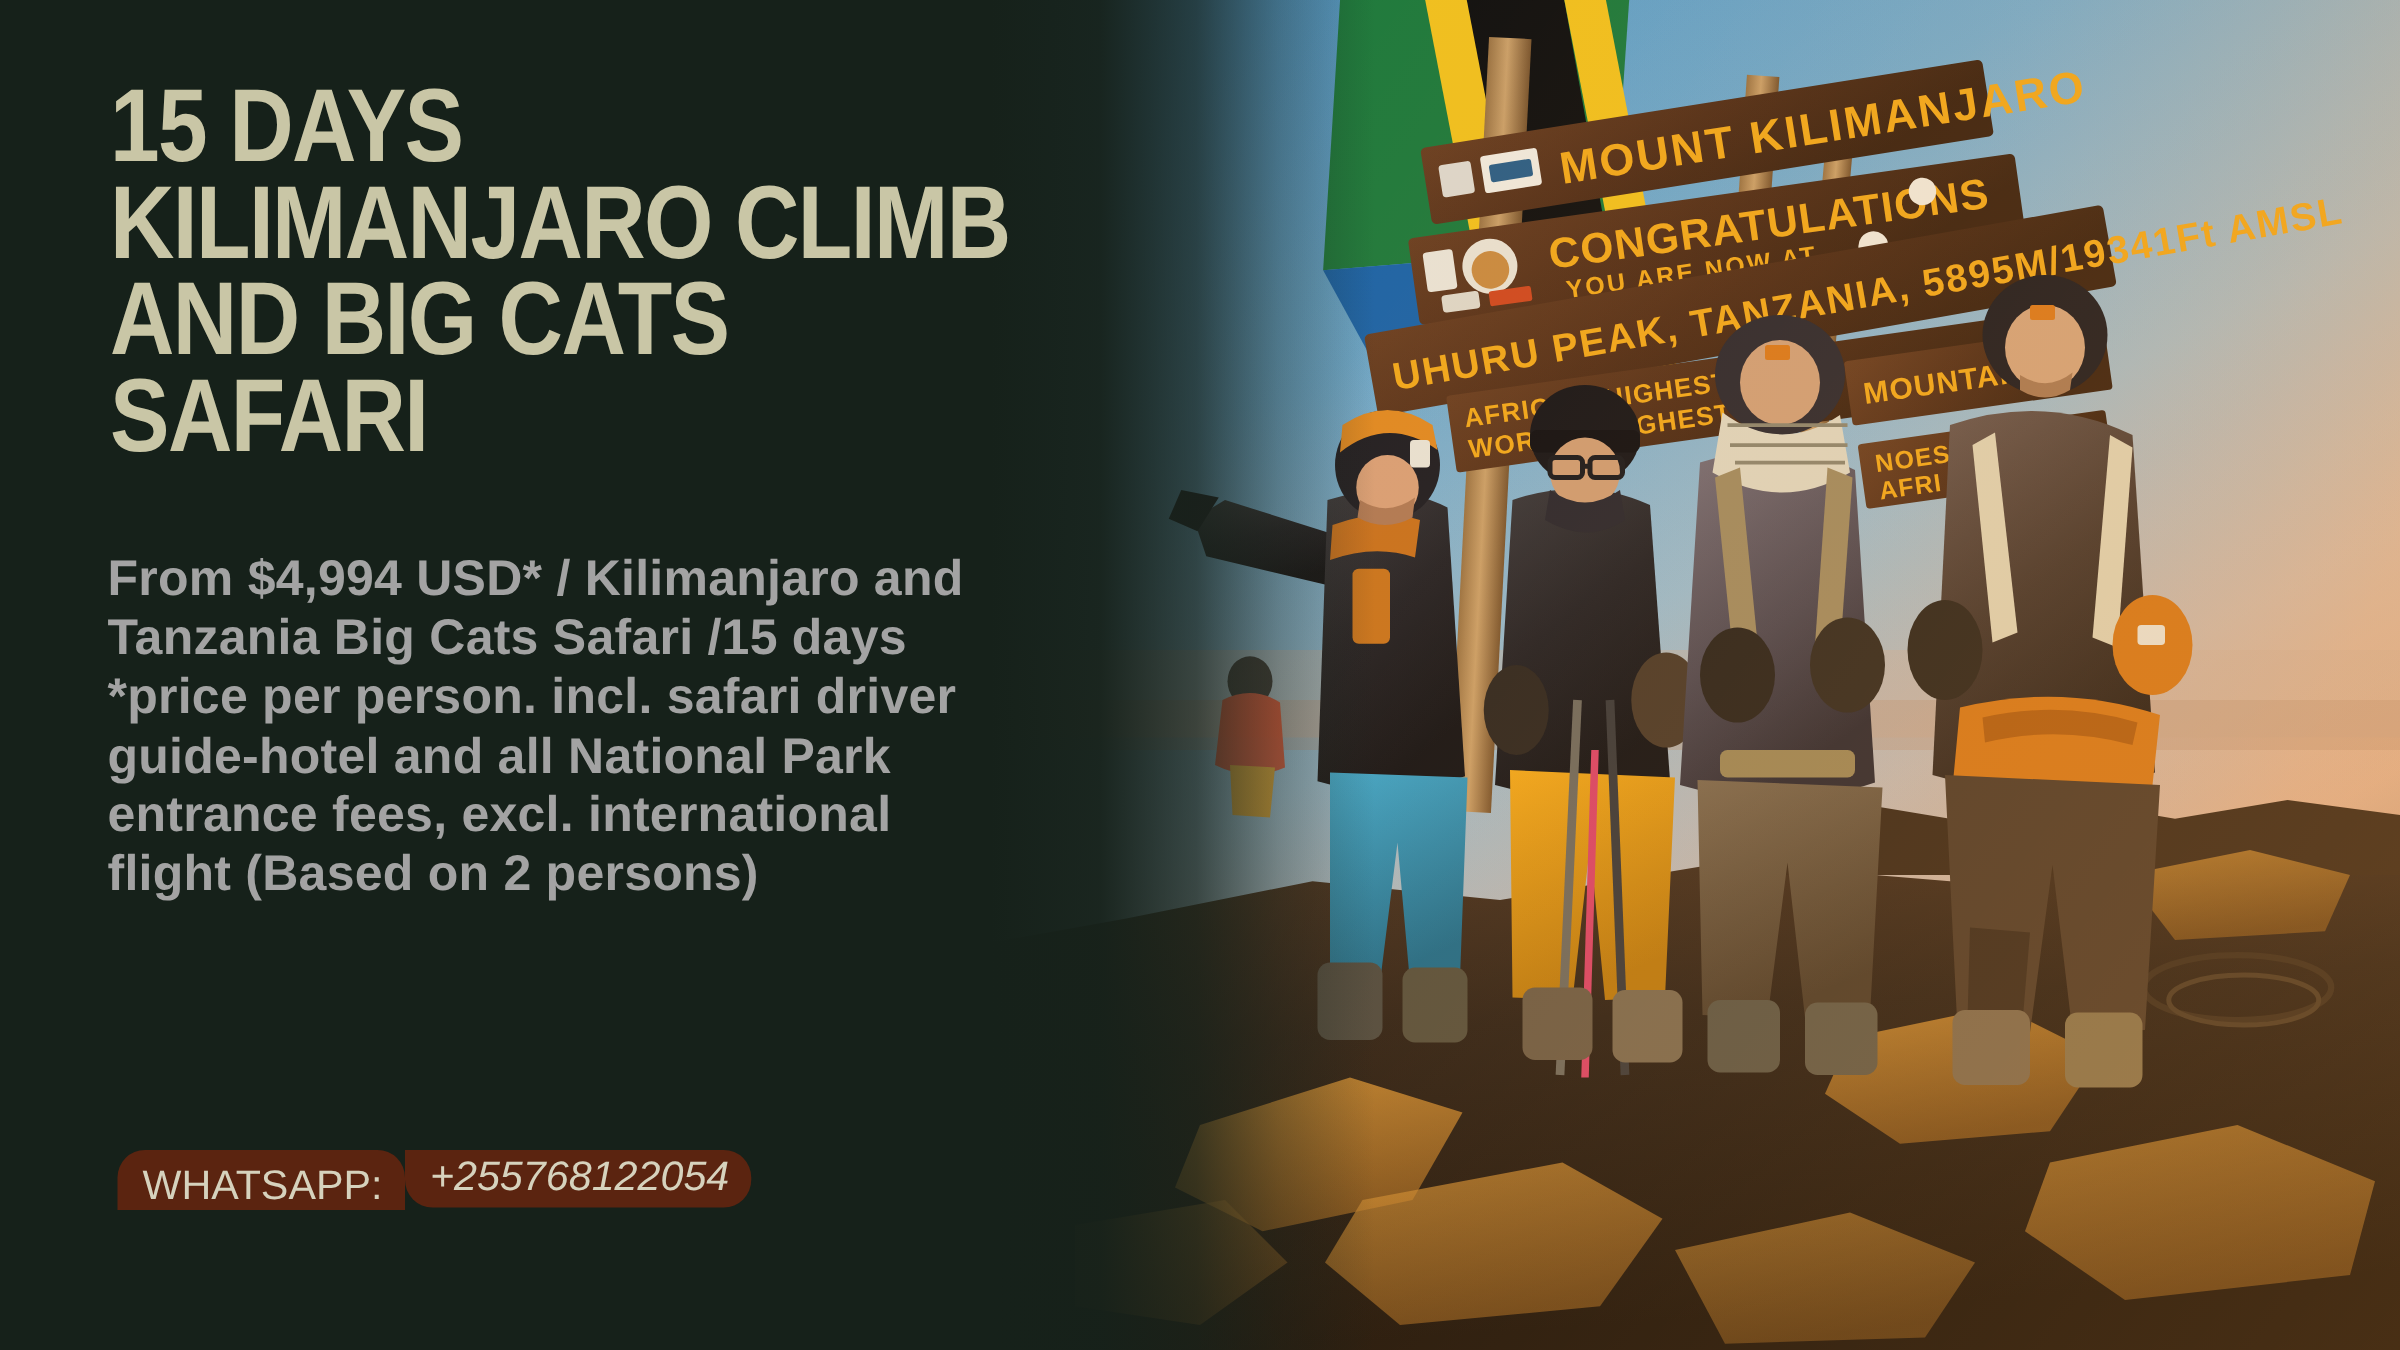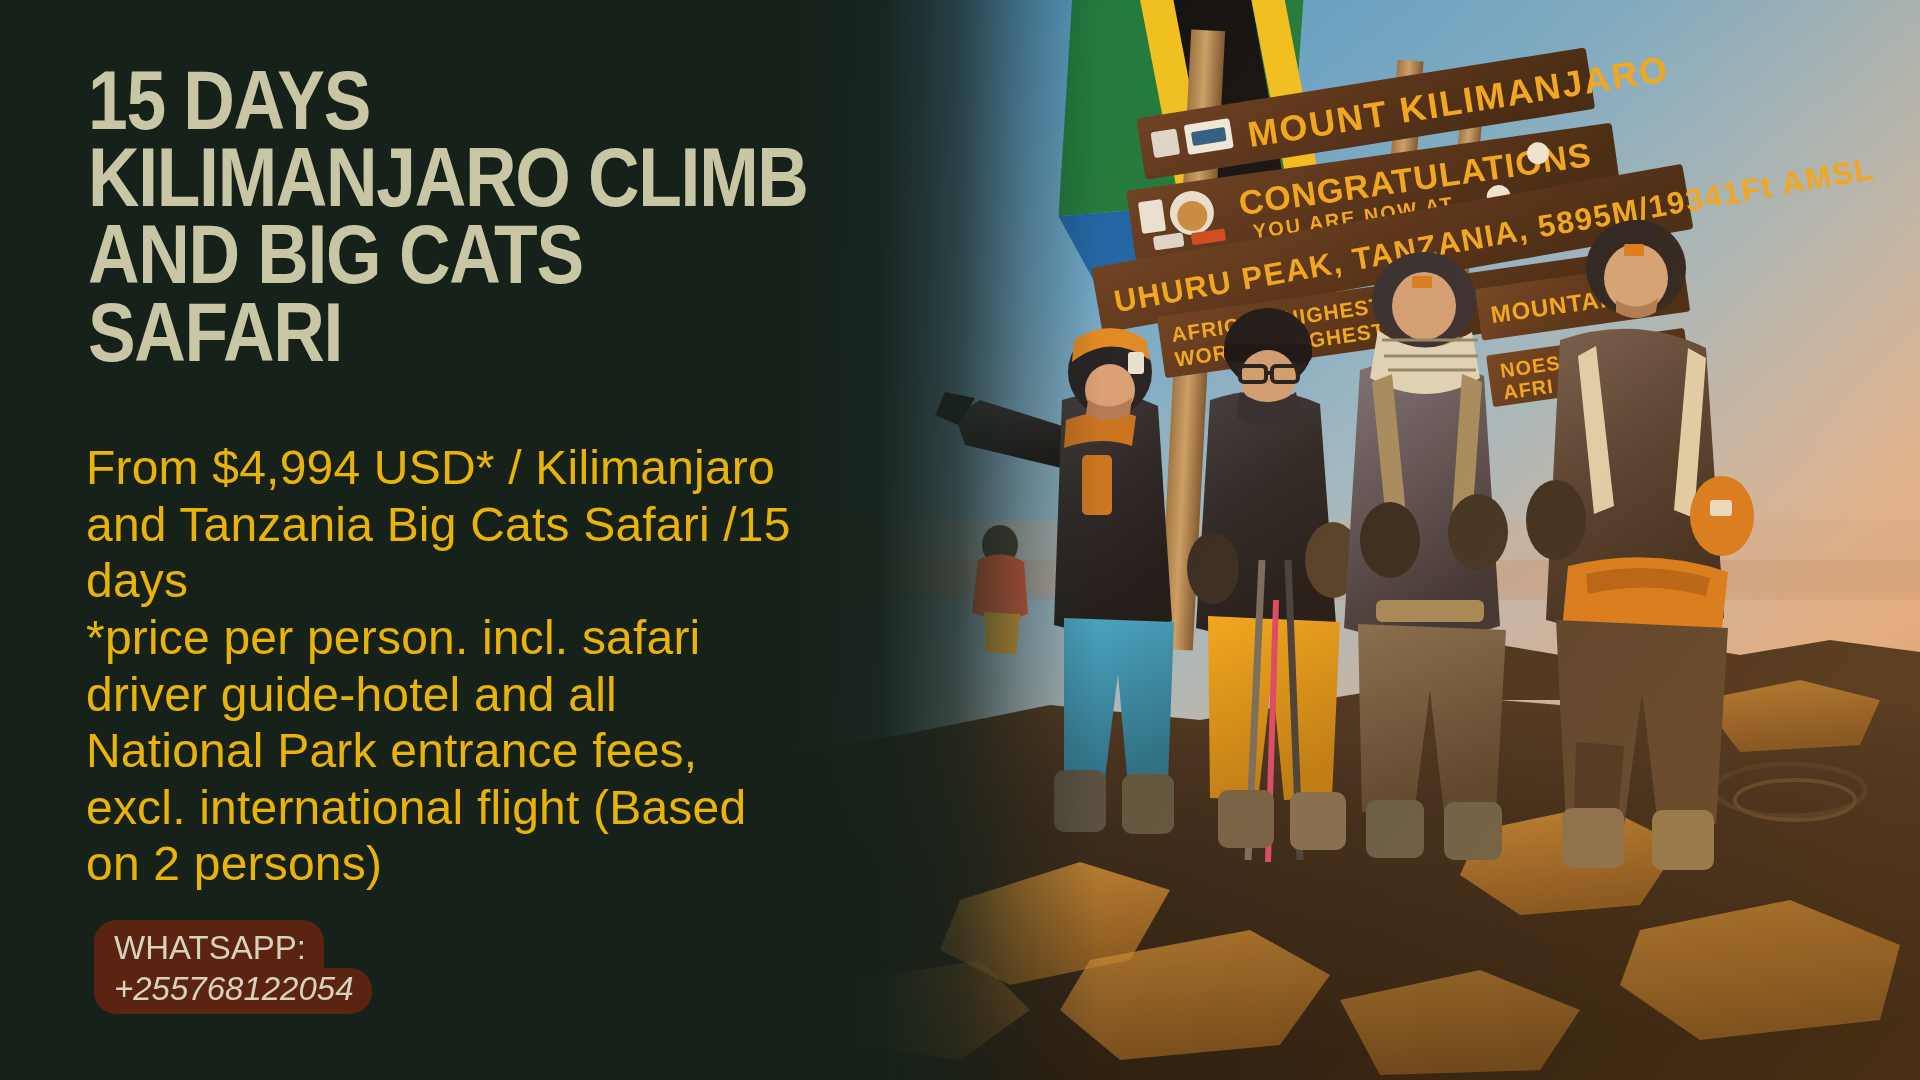--- a/index.html
+++ b/index.html
@@ -35,34 +35,34 @@
     line-height:0.93;
     letter-spacing:-1.5px;
     transform:scaleX(0.86);
     transform-origin:left top;
     text-transform:uppercase;
     margin:0;
   }
 
   .blurb{
     position:absolute;left:36px;top:440px;width:720px;
-    color:#eab308;
+    color:#a3a3a3;
     font-family:"Liberation Sans Narrow","Liberation Sans",sans-serif;
-    font-weight:normal;
-    font-size:48px;
+    font-weight:bold;
+    font-size:40px;
     line-height:1.18;
     letter-spacing:0.2px;
     white-space:pre-wrap;
     margin:0;
   }
 
   
   .wa-badge{
     position:absolute;left:44px;top:920px;
-    display:flex;flex-direction:column;align-items:flex-start;
+    display:flex;flex-direction:row;align-items:flex-start;
     font-family:"Liberation Sans",sans-serif;
     font-size:33px;
     line-height:1.0;
     color:#d6d2bd;
   }
   .wa-line{
     background:#5b2410;
     display:inline-block;
     padding:11px 18px 9px 20px;
     white-space:nowrap;

